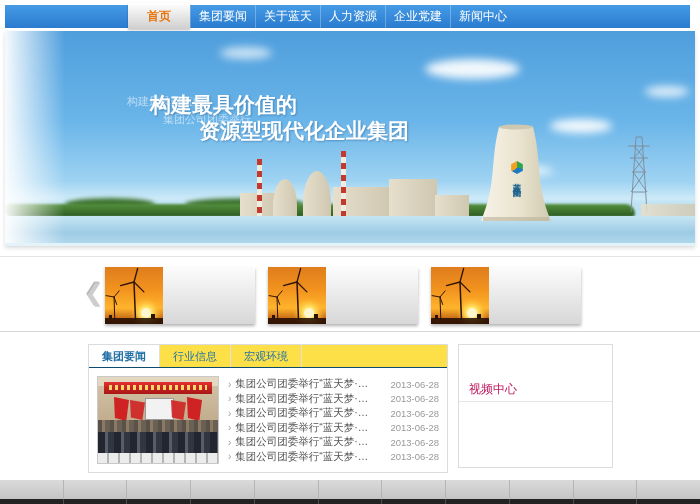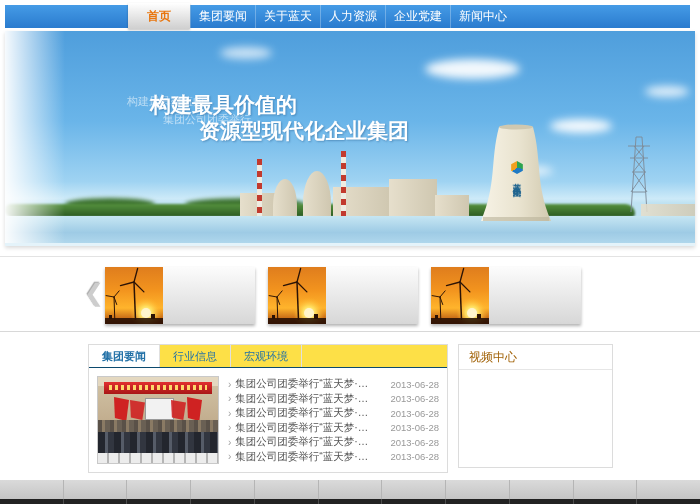--- a/index.html
+++ b/index.html
@@ -104,21 +104,21 @@
     background:repeating-linear-gradient(90deg,#23262e 0 7px,#565c68 7px 10px,#323640 10px 16px);}
   .ph-chairs{position:absolute;bottom:0;left:0;right:0;height:10px;
     background:repeating-linear-gradient(90deg,#ececec 0 9px,#b5b5b5 9px 11px);}
   .newslist{flex:1;min-width:0;padding-top:1px;}
   .nrow{display:flex;align-items:center;height:14.5px;font-size:10.5px;color:#555;cursor:pointer;}
   .nrow .bul{color:#a0a0a0;margin-right:4px;font-size:10px;flex-shrink:0;}
   .nrow .t{flex:1;white-space:nowrap;overflow:hidden;text-overflow:ellipsis;}
   .nrow .d{color:#999;font-size:9.5px;margin-left:17px;flex-shrink:0;}
   .videobox{width:155px;height:124px;border:1px solid #dcdcdc;background:#fff;box-sizing:border-box;}
   .vhead{height:24px;line-height:24px;padding:0 10px;border-bottom:1px solid #e6e6e6;
-    font-size:12px;color:#a16207;}
+    font-size:12px;color:#be185d;margin-top:32px;}
 
   
   .footgray{position:absolute;left:0;bottom:5px;width:700px;height:19px;display:flex;
     background:linear-gradient(#dadada,#c5c5c5);}
   .fcell{flex:1;border-right:1px solid #b5b5b5;cursor:pointer;}
   .fcell:last-child{border-right:none;}
   .footdark{position:absolute;left:0;bottom:0;width:700px;height:5px;display:flex;background:#222;}
   .fdcell{flex:1;border-right:1px solid #4d4d4d;}
   .fdcell:last-child{border-right:none;}
 </style>

